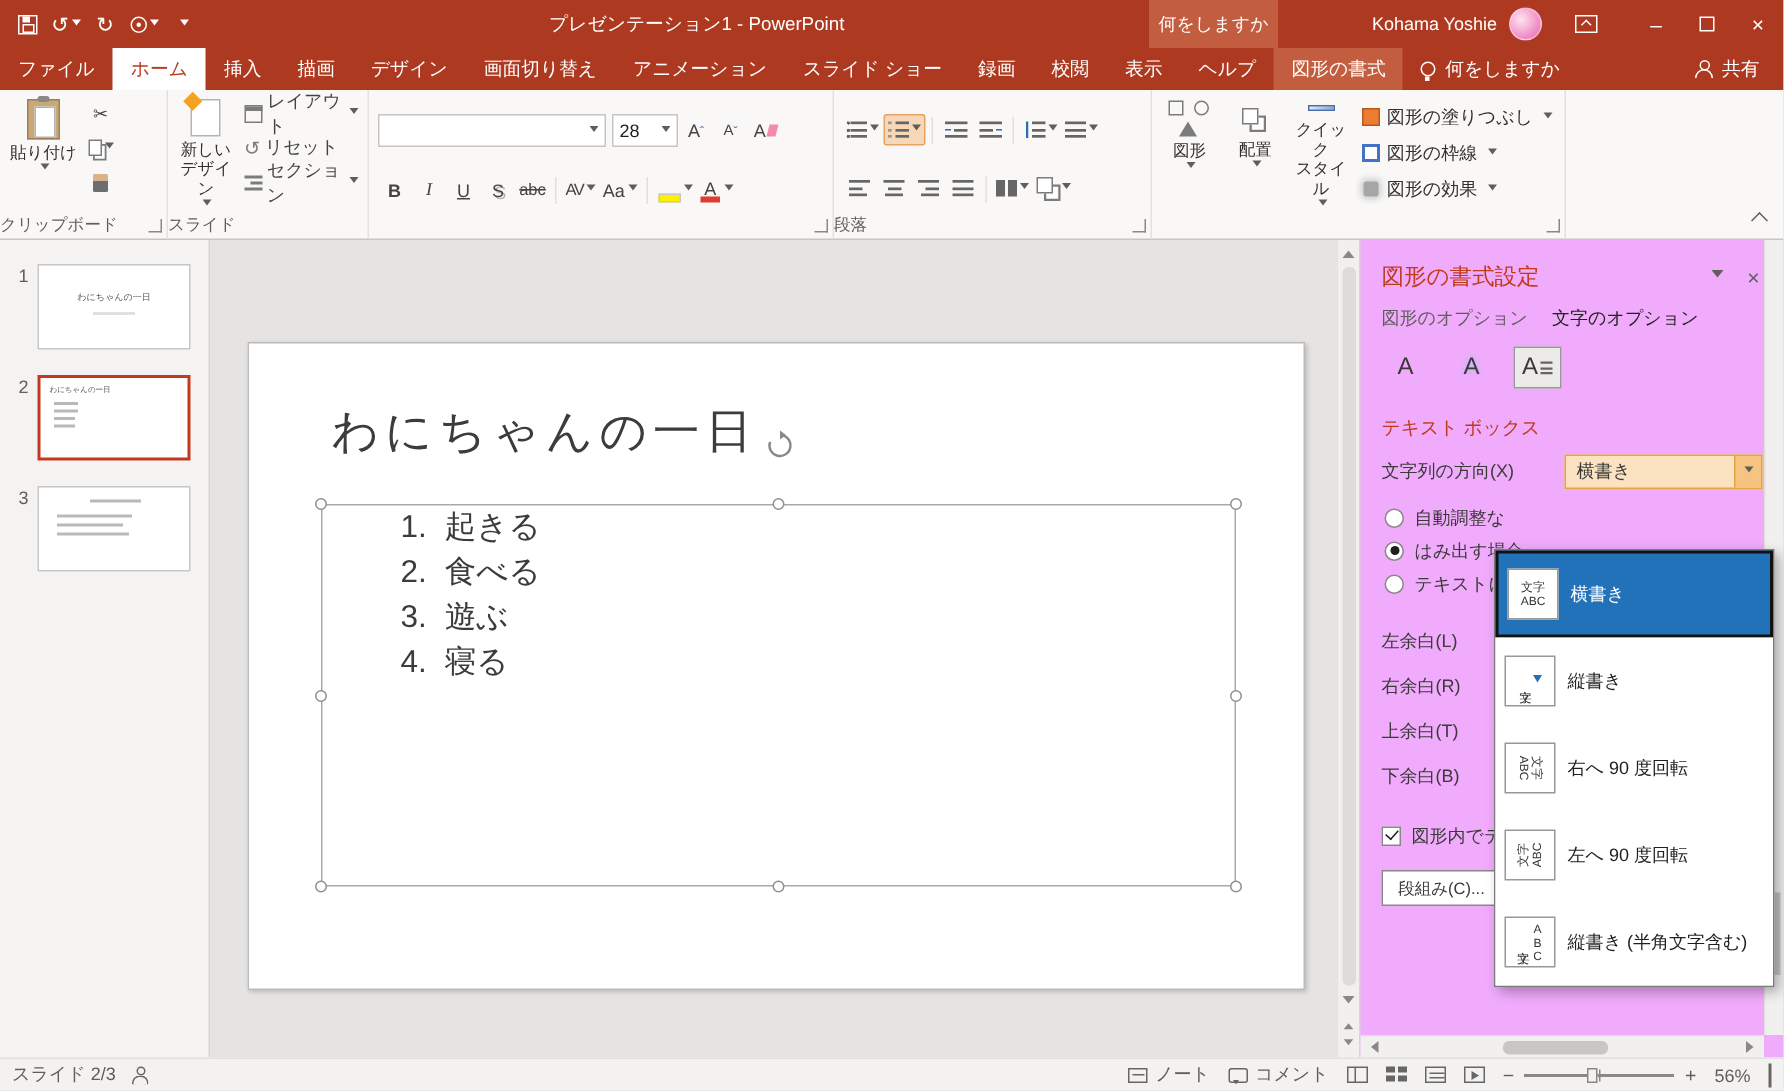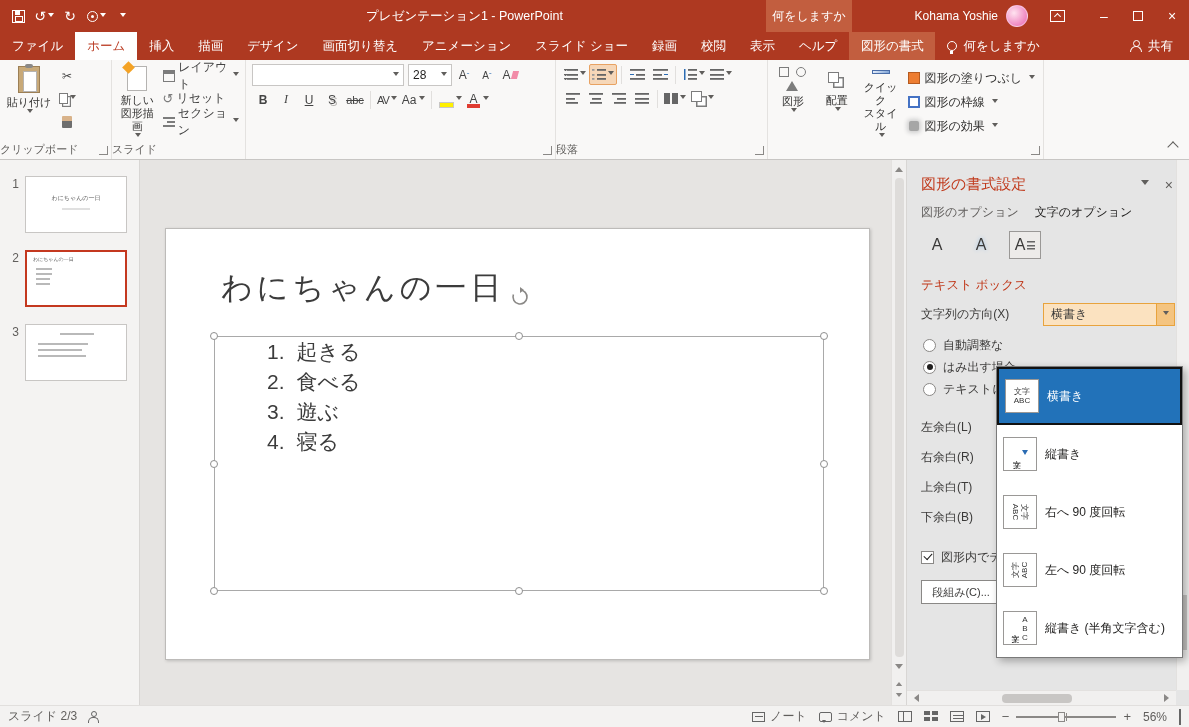--- a/index.html
+++ b/index.html
@@ -46,21 +46,21 @@
 .glabel{position:absolute;bottom:2px;left:0;right:0;font-size:11px;color:#605E5C;white-space:nowrap;overflow:hidden}
 .launcher{position:absolute;right:3px;bottom:4px;width:9px;height:9px;border-right:1.2px solid #8A8886;border-bottom:1.2px solid #8A8886}
 .gbody{display:flex;height:80px;padding:3px 4px 0 4px;gap:2px}
 .bigbtn{width:50px;display:flex;flex-direction:column;align-items:center;padding-top:3px;font-size:11px;color:#323130;text-align:center;line-height:13px}
 .bigbtn .blabel{margin-top:3px;white-space:pre-line}
 .cdd{display:inline-block;width:0;height:0;border:3px solid transparent;border-top:4px solid #605E5C;margin-left:2px;vertical-align:middle}
 .vcol{display:flex;flex-direction:column;gap:2px;padding-top:2px}
 .mbtn{height:21px;min-width:22px;display:flex;align-items:center;justify-content:center;border-radius:2px;color:#444;font-size:12px;padding:0 2px}
 .mbtn.on{background:#F6D7B8;border:1px solid #E8A262}
 .row{display:flex;align-items:center;gap:1px}
-.cols{display:flex;flex-direction:column;gap:3px;padding-top:4px}
+.cols{display:flex;flex-direction:column;gap:18px;padding-top:16px}
 .vsep{width:1px;height:18px;background:#E1DFDD;margin:0 3px}
 .combo{height:22px;background:#fff;border:1px solid #C8C6C4;display:flex;align-items:center;font-size:12px;padding:0 4px;color:#201F1E}
 .combo .dd{margin-left:auto}
 .ic-paste{width:22px;height:27px;background:#C8A978;border:1px solid #9C7F55;position:relative}
 .ic-paste::before{content:"";position:absolute;left:4px;top:4px;width:12px;height:19px;background:#fff;border:1px solid #B5B3B1}
 .ic-paste::after{content:"";position:absolute;left:6px;top:-3px;width:8px;height:4px;background:#8A8886;border-radius:2px}
 .ic-copy{width:9px;height:11px;border:1.2px solid #7C7C7C;background:#fff;box-shadow:3px 3px 0 -1.2px #fff,3px 3px 0 0 #7C7C7C}
 .ic-brush{width:10px;height:12px;background:linear-gradient(#D9B38A 0 5px,#6E6E6E 5px);border-radius:1px}
 .ic-newslide{width:20px;height:26px;background:#fff;border:1px solid #B5B3B1;position:relative}
 .ic-newslide::after{content:"";position:absolute;left:-4px;top:-4px;width:9px;height:9px;background:#F4A224;transform:rotate(45deg)}
@@ -125,21 +125,21 @@
 .li:first-child{padding-top:3px}
 .vscroll{position:absolute;right:0;top:0;bottom:0;width:15px;background:#F1F0EF;border-left:1px solid #E3E1DF;display:flex;flex-direction:column;align-items:center}
 .sarr{width:15px;height:16px;display:flex;align-items:center;justify-content:center}
 .tu{width:0;height:0;border:4px solid transparent;border-bottom:5px solid #8A8886;margin-bottom:2px}
 .td{width:0;height:0;border:4px solid transparent;border-top:5px solid #8A8886;margin-top:2px}
 .tu.s,.td.s{transform:scale(.8)}
 .sthumb{width:9px;flex:1;margin:2px 0;background:#DEDCDA;border-radius:4px}
 .scl-bot{margin-top:auto;display:flex;flex-direction:column;align-items:center;padding-bottom:2px}
 
 
-.pane{width:283px;background:#e5e5e5;border-left:1px solid #D8D6D4;position:relative;font-size:12px;color:#3B3A39;flex:none}
+.pane{width:283px;background:#f0abfc;border-left:1px solid #D8D6D4;position:relative;font-size:12px;color:#3B3A39;flex:none}
 .pane-title{display:flex;align-items:center;padding:15px 16px 4px 14px;color:#C0391B;font-size:15px}
 .pt-dd{margin-left:auto;width:0;height:0;border:4px solid transparent;border-top:5px solid #605E5C}
 .pt-x{margin-left:16px;color:#605E5C;font-size:14px}
 .pane-tabs{display:flex;gap:16px;padding:6px 14px 8px;color:#605E5C}
 .ptab.sel{color:#201F1E}
 .aicons{display:flex;gap:12px;padding:2px 14px 8px}
 .aicon{width:32px;height:28px;display:flex;align-items:center;justify-content:center;font-size:16px;color:#3B3A39;gap:2px}
 .aicon.sel{background:#EDEBE9;border:1px solid #9A9896}
 .aic-glow{text-shadow:0 0 4px #9CC3E5}
 .minibars{width:8px;height:10px;background:linear-gradient(#666,#666) 0 1px/8px 1.5px no-repeat,linear-gradient(#666,#666) 0 4.5px/8px 1.5px no-repeat,linear-gradient(#666,#666) 0 8px/8px 1.5px no-repeat}
@@ -284,21 +284,21 @@
       </div>
       <div class="glabel">クリップボード</div>
       <span class="launcher"></span>
     </div>
 
     <div class="group" style="width:134px">
       <div class="gbody">
         <div class="bigbtn">
           <i class="ic-newslide"></i>
           <span class="blabel">新しい
-図形描画</span>
+デザイン</span>
           <b class="cdd"></b>
         </div>
         <div class="vcol" style="font-size:11px">
           <span class="mbtn" style="justify-content:flex-start;gap:3px">
               <i class="ic-layout"></i>
               <i>レイアウト</i>
               <b class="cdd"></b>
             </span>
           <span class="mbtn" style="justify-content:flex-start;gap:3px">
               <i class="ic-reset">↺</i>

